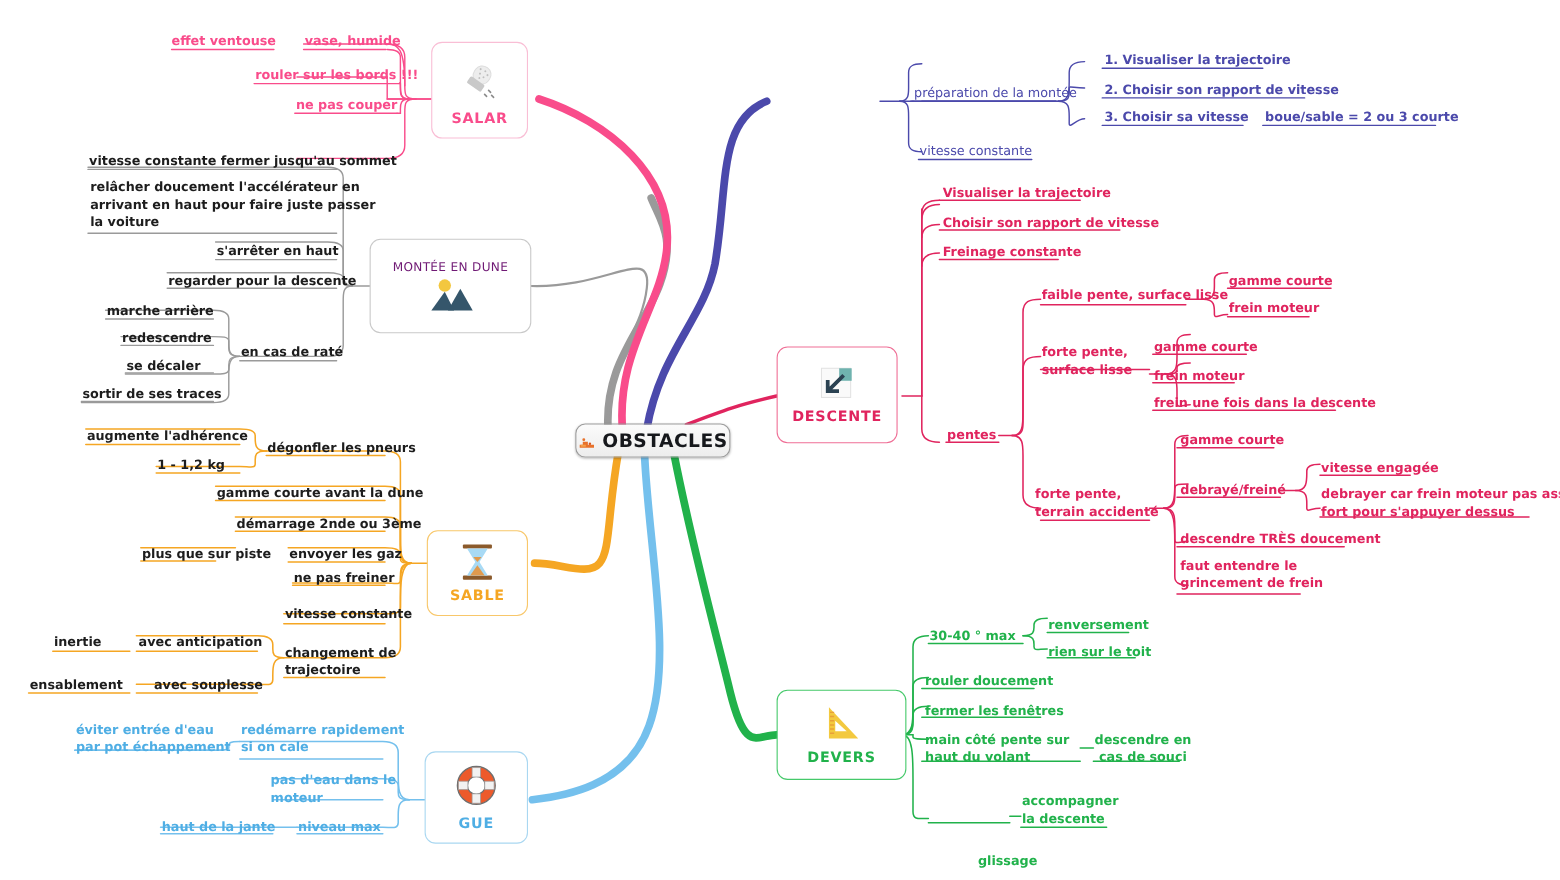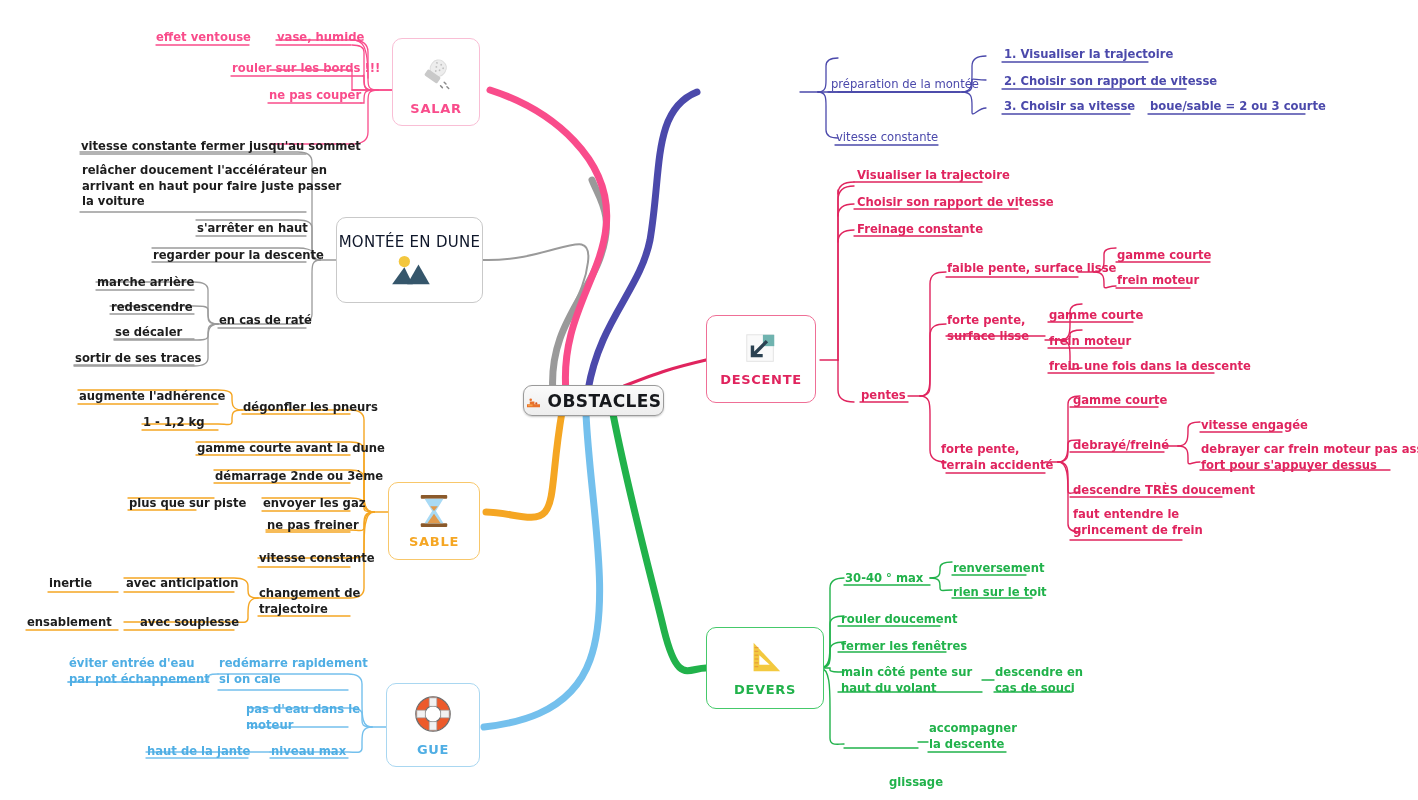--- a/index.html
+++ b/index.html
@@ -29,21 +29,21 @@
     position:absolute;box-sizing:border-box;
     background:#ffffff;border-radius:10px;border:1.6px solid #bbb;
     display:flex;flex-direction:column;align-items:center;justify-content:center;
     z-index:30;
   }
   .topic .tlabel{font-size:13px;font-weight:bold;letter-spacing:.7px;}
   .topic .ticon{display:flex;align-items:center;justify-content:center;}
 
   
   .topic.plain{flex-direction:column;}
-  .topic.plain .tlabel{font-weight:normal;font-size:15px;color:#0f172a;letter-spacing:.3px;}
+  .topic.plain .tlabel{font-weight:normal;font-size:11px;color:#701a75;letter-spacing:.3px;}
 
   
   .leaf{
     position:absolute;box-sizing:border-box;
     font-size:11.6px;line-height:15.5px;font-weight:bold;
     white-space:pre;z-index:20;padding-bottom:1px;
   }
   .leaf.reg{font-weight:normal;}
   .leaf.dark{color:#1d1d1d;}
 </style>
@@ -450,19 +450,19 @@
   <div class="leaf" style="left:271px;top:744px;color:#4FAEE4;">niveau max</div>
   <div class="leaf" style="left:147px;top:744px;color:#4FAEE4;">haut de la jante</div>
 
   <div class="leaf" style="left:845px;top:571px;color:#21B24B;">30-40 ° max</div>
   <div class="leaf" style="left:953px;top:561px;color:#21B24B;">renversement</div>
   <div class="leaf" style="left:953px;top:585px;color:#21B24B;">rien sur le toit</div>
   <div class="leaf" style="left:841px;top:612px;color:#21B24B;">rouler doucement</div>
   <div class="leaf" style="left:841px;top:639px;color:#21B24B;">fermer les fenêtres</div>
   <div class="leaf" style="left:841px;top:665px;color:#21B24B;">main côté pente sur
 haut du volant</div>
-  <div class="leaf" style="left:995px;top:665px;color:#21B24B;">descendre en
+  <div class="leaf" style="left:995px;top:665px;color:#21B24B;text-align:center;">descendre en
 cas de souci</div>
   <div class="leaf" style="left:845px;top:775px;color:#21B24B;margin-left:44px;">glissage</div>
   <div class="leaf" style="left:929px;top:721px;color:#21B24B;">accompagner
 la descente</div>
 
 </div>
 
 </body></html>

